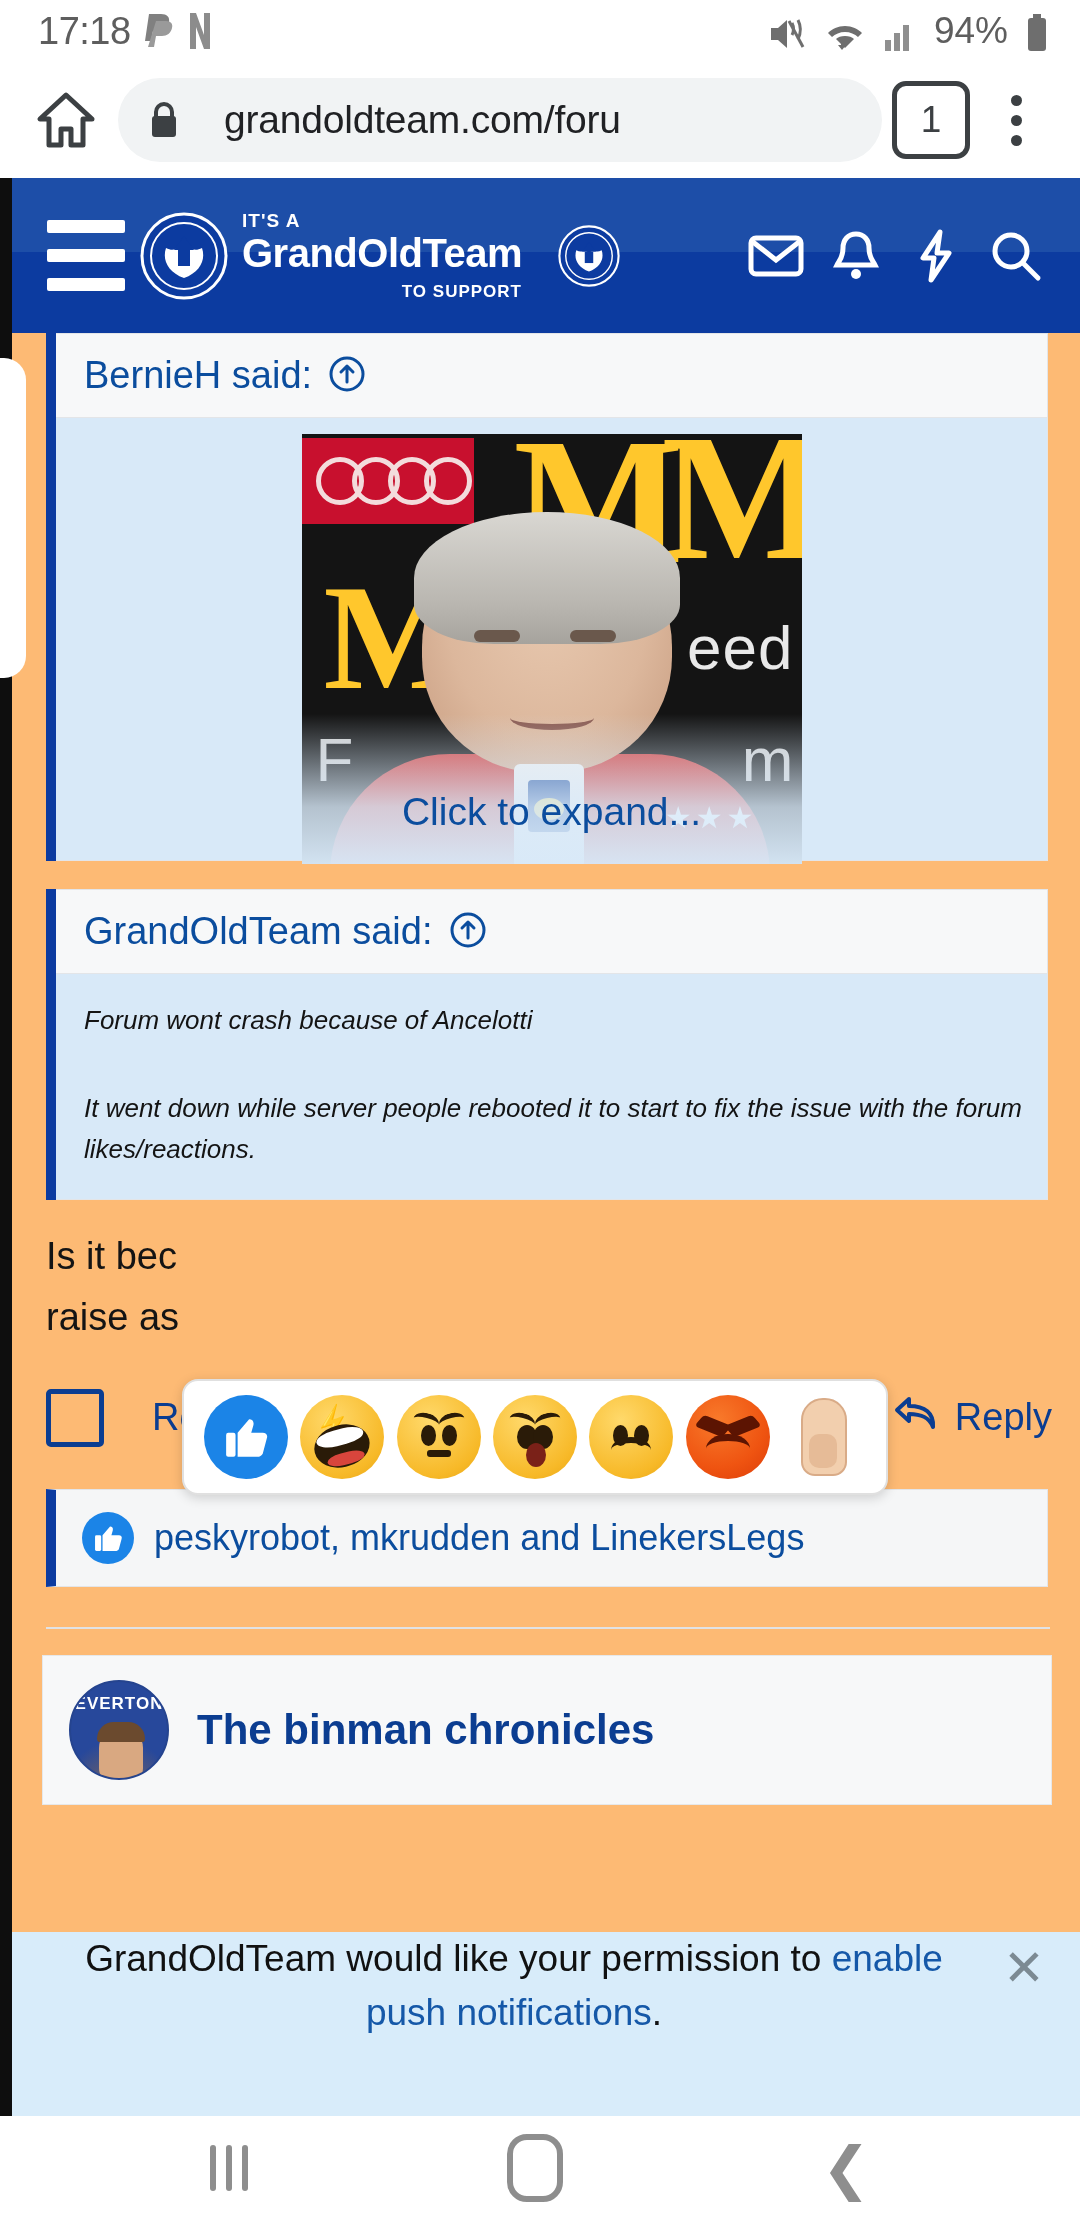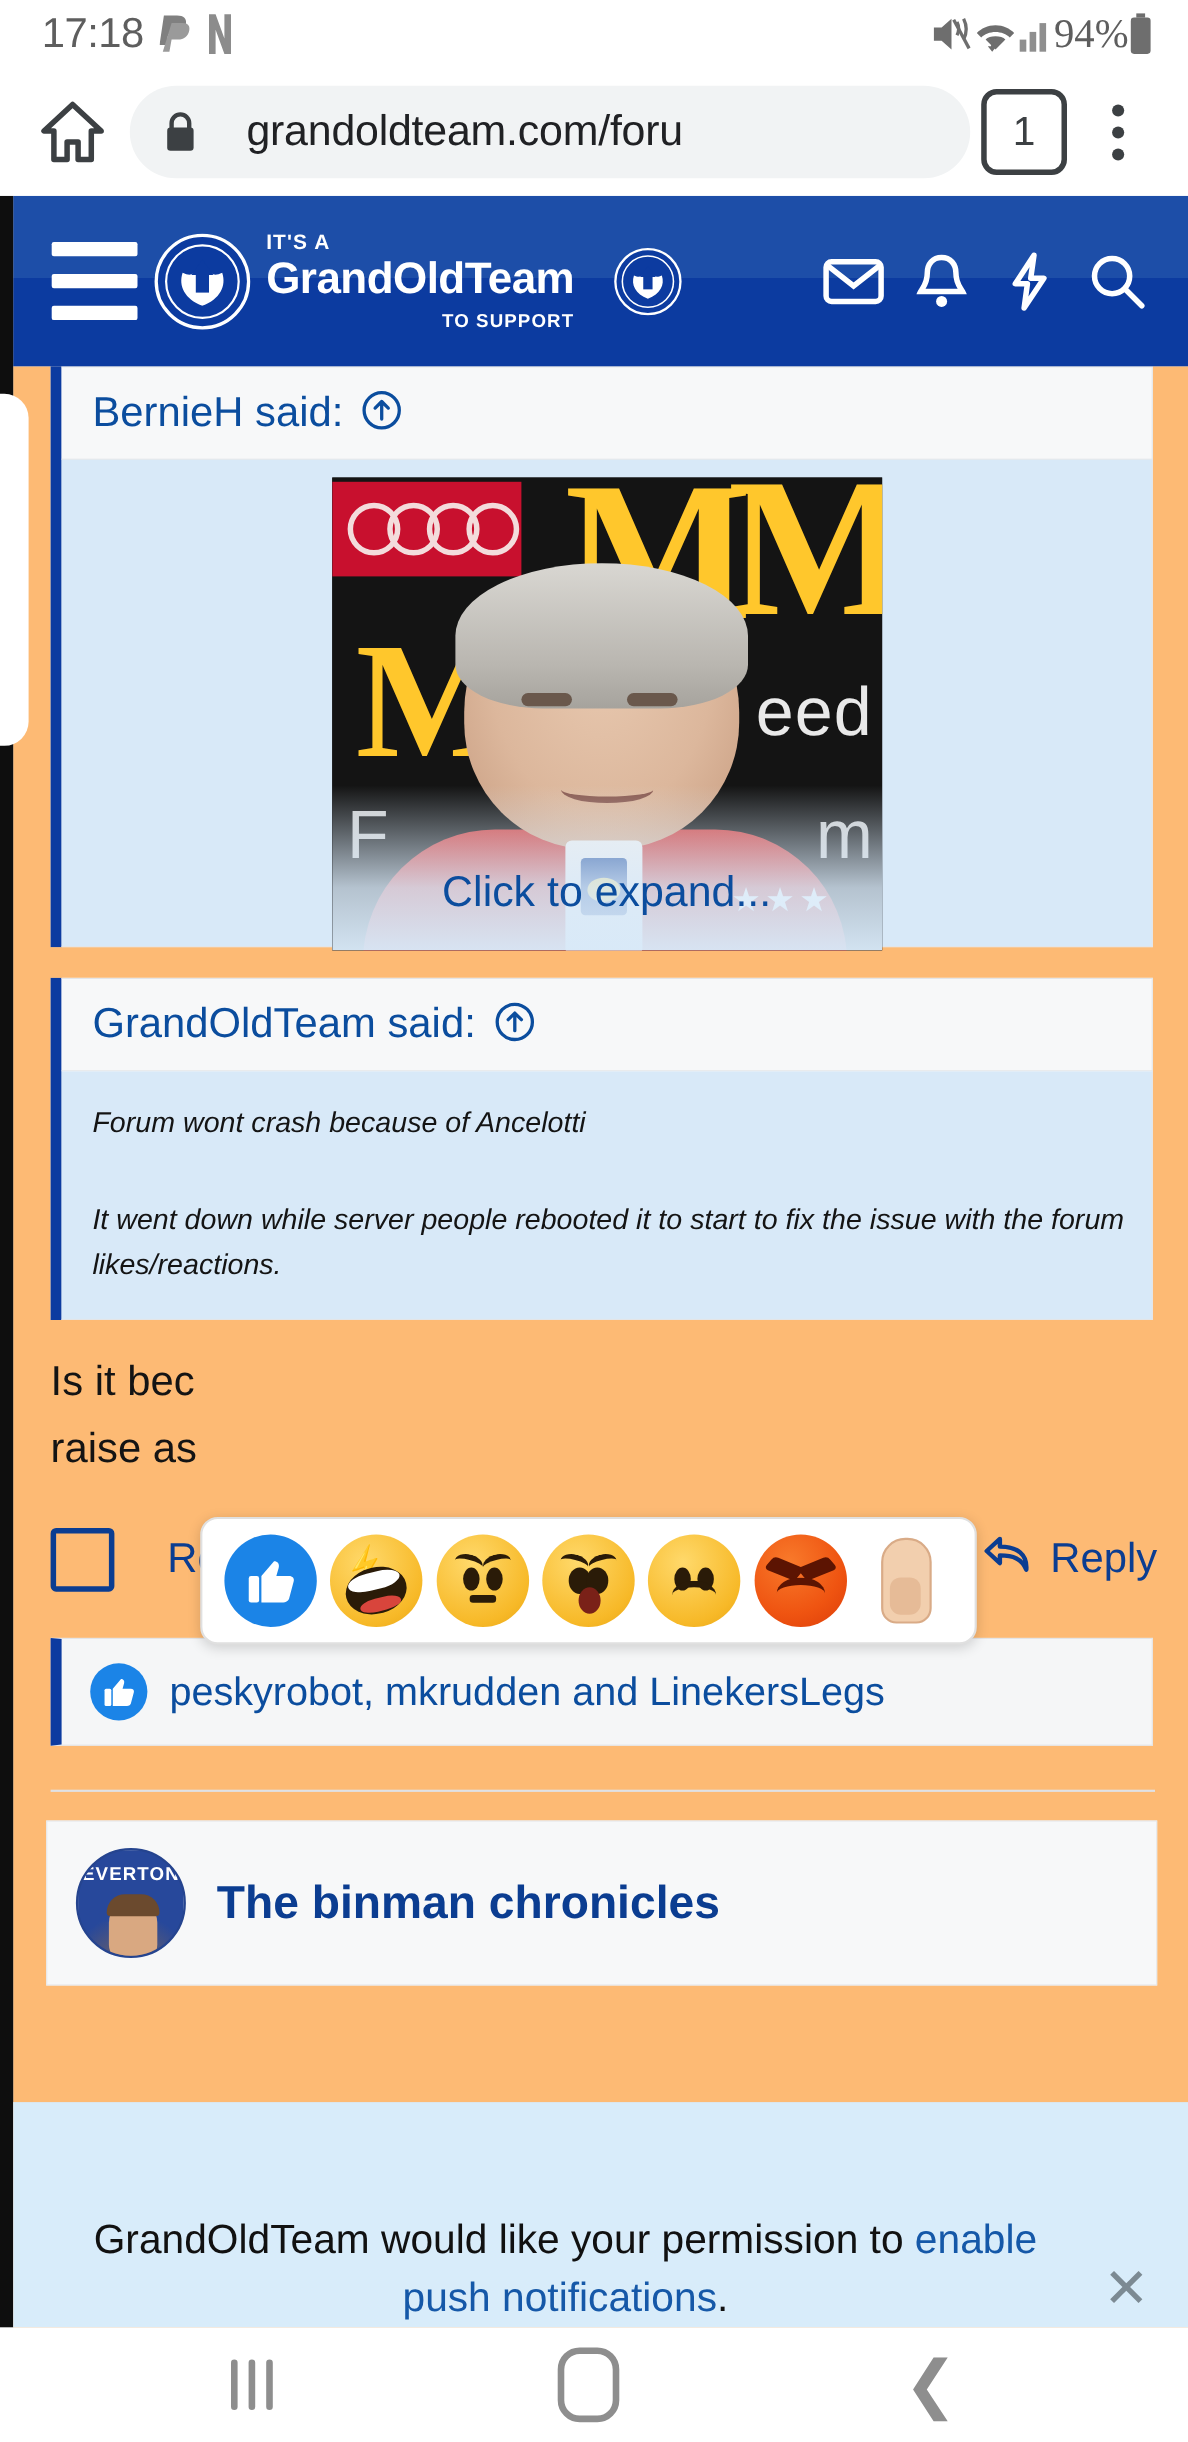--- a/index.html
+++ b/index.html
@@ -21,21 +21,21 @@
     display: flex;
     align-items: center;
     justify-content: space-between;
     padding: 0 32px 0 38px;
     box-sizing: border-box;
     background: #ffffff;
     color: #6b6b6b;
   }
   .status-left { display: flex; align-items: center; gap: 14px; }
   .status-clock { font-size: 38px; letter-spacing: -0.5px; color: #5e5e5e; }
-  .status-right { display: flex; align-items: center; gap: 0; font-family: Liberation Serif, serif; }
+  .status-right { display: flex; align-items: flex-end; gap: 18px; }
   .battery-pct { font-size: 37px; color: #5e5e5e; }
   .svgicon { display: block; }
 
   
   .chrome-bar {
     height: 116px;
     display: flex;
     align-items: center;
     padding: 0 26px 0 20px;
     box-sizing: border-box;
@@ -446,24 +446,24 @@
   .next-title {
     font-size: 42px; font-weight: bold; color: #0b3d91;
   }
 
   
   .push-banner {
     position: absolute;
     left: 12px;
     bottom: 0;
     width: 1068px;
-    height: 205px;
+    height: 184px;
     background: #d8ecfa;
     display: flex;
-    align-items: flex-end;
+    align-items: flex-start;
     z-index: 30;
     box-sizing: border-box;
     padding: 0 20px 0 40px;
   }
   .push-text {
     flex: 1 1 auto;
     text-align: center;
     font-size: 37px;
     line-height: 1.45;
     color: #111111;

